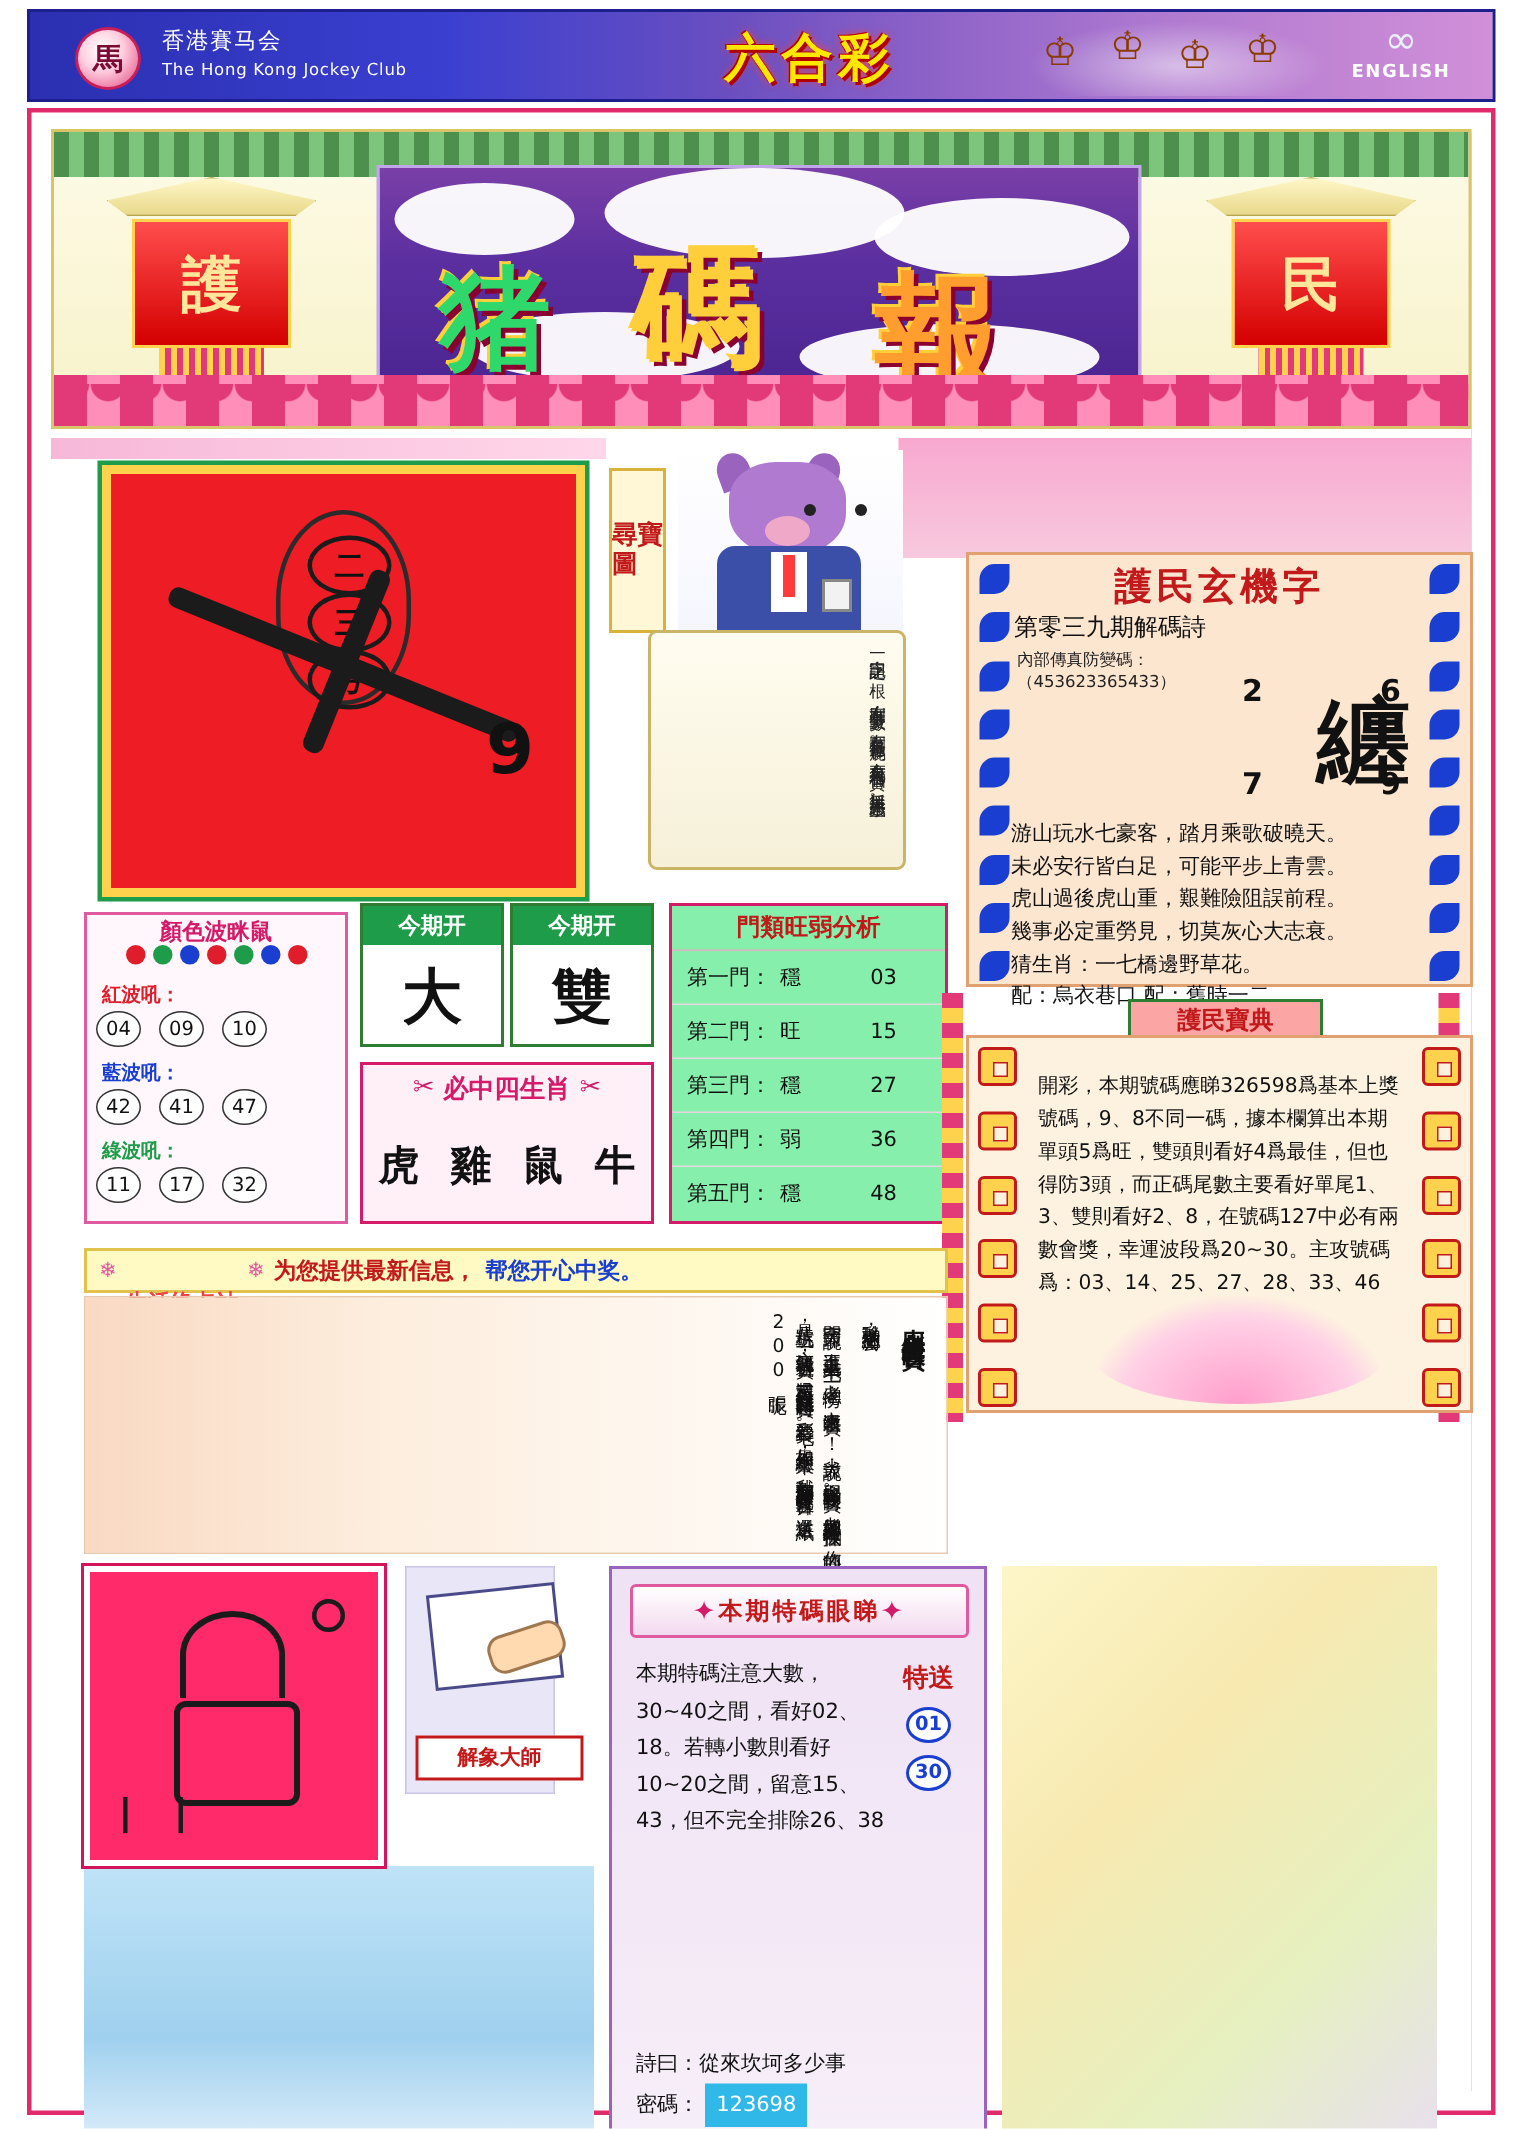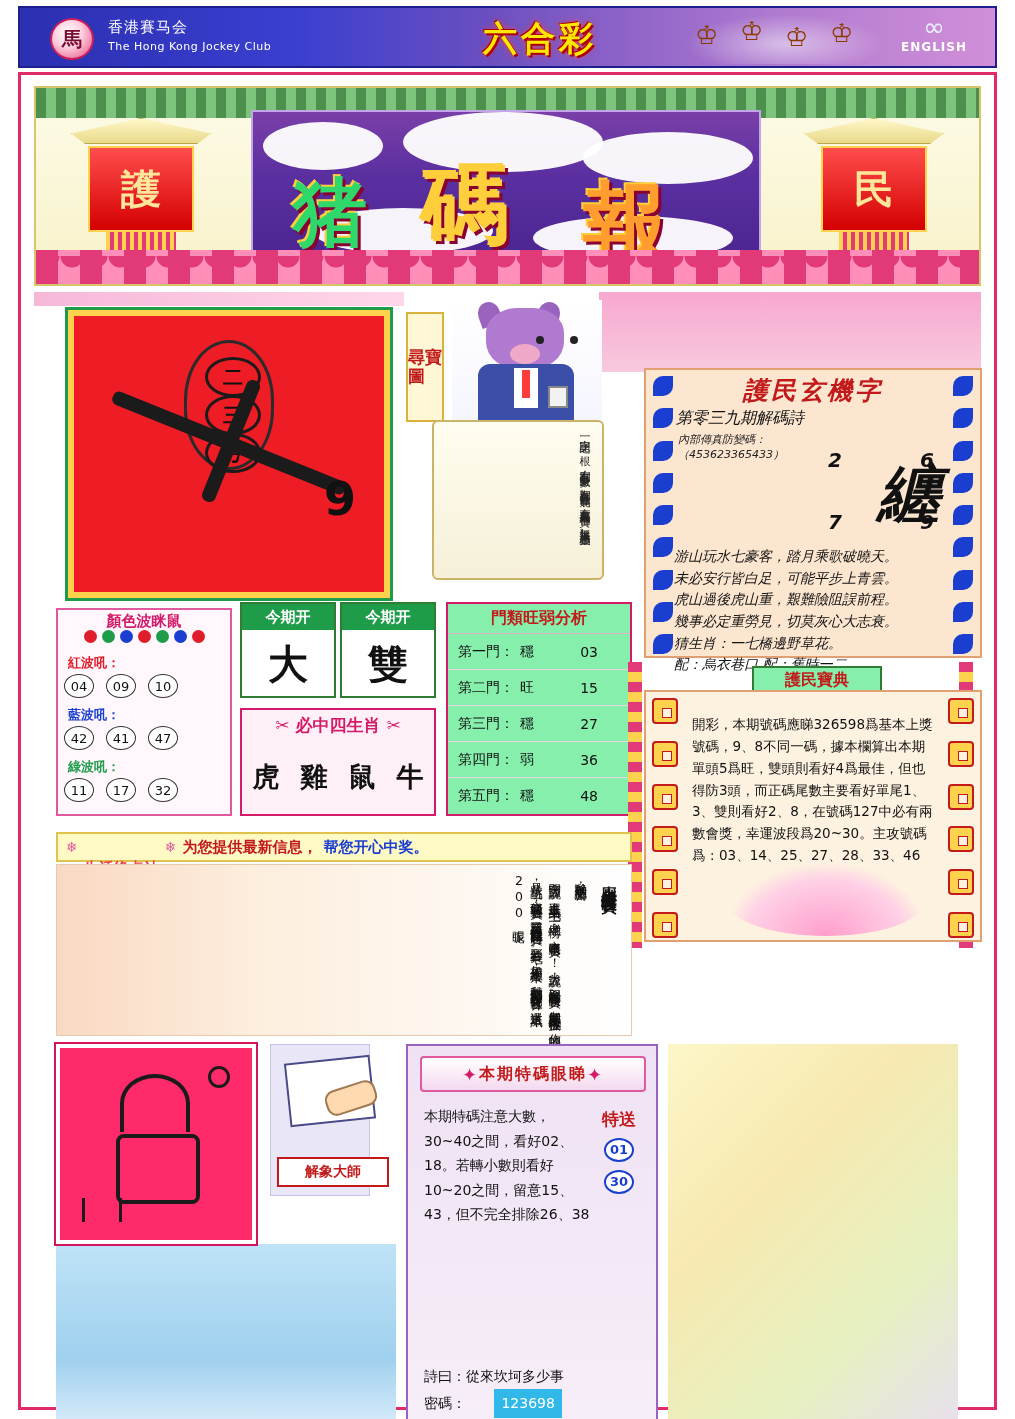--- a/index.html
+++ b/index.html
@@ -291,21 +291,21 @@
     height:36px; display:flex; align-items:center; padding:0 10px;
     border-bottom:1px solid #e8d7e0; font-size:14px; color:#111;
   }
   .menlei .ln .k{ width:62px; }
   .menlei .ln .s{ width:46px; }
   .menlei .ln .n{ flex:1; text-align:right; padding-right:22px; }
 
   
   .xuanji{
     position:absolute; left:610px; top:76px; width:338px; height:290px;
-    background:#fce6d0; border:2px solid #e0a070;font-style:italic;
+    background:#fce6d0; border:2px solid #e0a070;
   }
   .xuanji .flowercol{
     position:absolute; top:6px; width:26px; height:278px;
     display:flex; flex-direction:column; justify-content:space-between; align-items:center;
   }
   .fl-left{ left:4px; } .fl-right{ right:4px; }
   .flower{ width:20px; height:20px; background:#1a3fd0; border-radius:50% 0 50% 0; }
   .xuanji .title{
     position:absolute; left:0; top:4px; width:100%; text-align:center;
     font-size:25px; font-weight:bold; color:#c21a1a; letter-spacing:3px;
@@ -324,21 +324,21 @@
     font-size:62px; font-weight:bold; color:#111;
   }
   .xuanji .poem{
     position:absolute; left:28px; top:176px; width:288px;
     font-size:14px; line-height:1.55; color:#111;
   }
 
   
   .baodian-cap{
     position:absolute; left:718px; top:374px; width:130px; height:28px;
-    background:#86efac; border:2px solid #2e7d32;
+    background:#fca5a5; border:2px solid #2e7d32;
     display:flex; align-items:center; justify-content:center;
     font-size:16px; font-weight:bold; color:#c21a1a;
   }
   .baodian{
     position:absolute; left:610px; top:398px; width:338px; height:252px;
     background:#fdf2e0; border:2px solid #e0a070;
   }
   .coin-col{
     position:absolute; top:6px; width:34px; height:240px;
     display:flex; flex-direction:column; justify-content:space-between; align-items:center;
@@ -464,21 +464,21 @@
   }
   .tema .foot{
     position:absolute; left:16px; bottom:14px; width:220px;
     font-size:14px; line-height:1.9; color:#111;
   }
   .tema .foot .mini-ball{
     display:inline-flex; width:28px; height:22px; border:1.5px solid #333; border-radius:50%;
     align-items:center; justify-content:center; font-size:12px; margin-right:8px; background:#fff;
   }
   .tema .code{
-    display:inline-block; background:#2fb8e8; color:#ffffff; padding:1px 7px; font-size:14px;margin-left:24px;
+    display:inline-block; background:#2fb8e8; color:#ffffff; padding:1px 7px; font-size:14px;
   }
 
   
   .yellowblock{
     position:absolute; left:634px; top:752px; width:290px; height:390px;
     background:linear-gradient(135deg,#fdf6c8 0%,#f7e9b0 35%,#e6f0c0 70%,#e8dff0 100%);
   }
 
   
   .ribbon{

